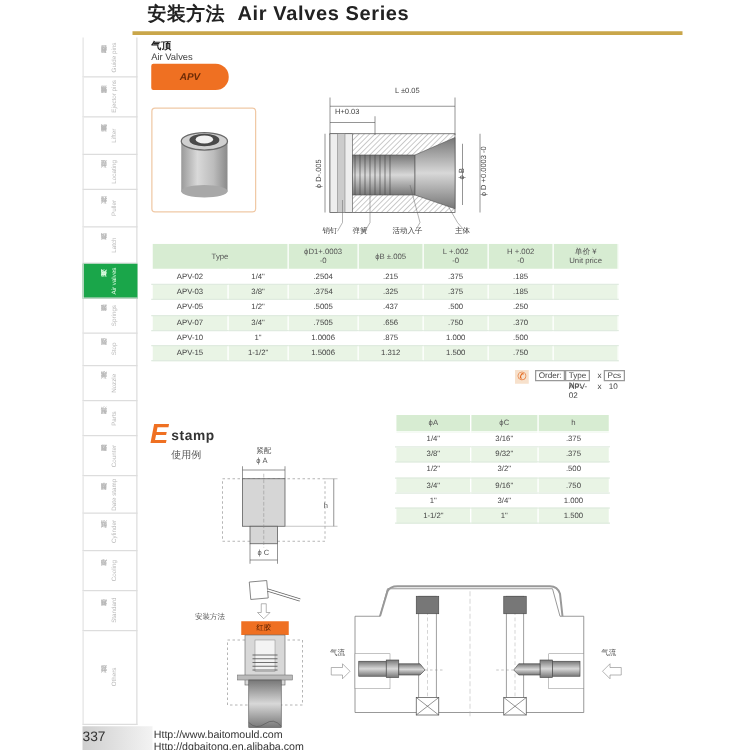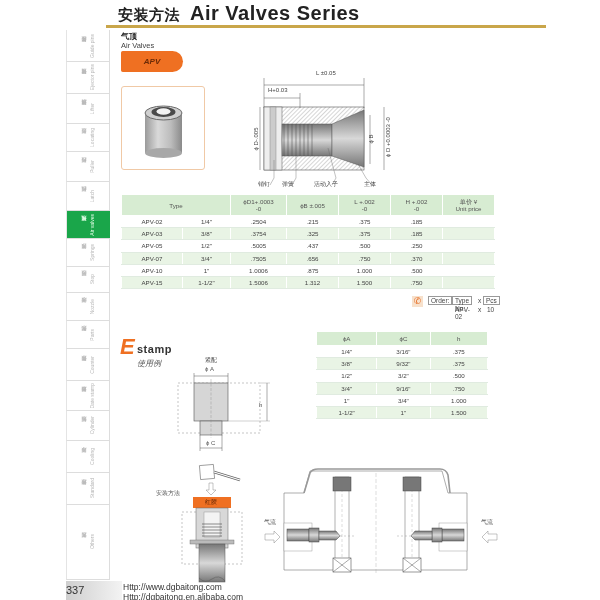--- a/index.html
+++ b/index.html
@@ -1,20 +1,20 @@
 <!DOCTYPE html>
 <html><head>
 <meta charset="utf-8">
 <style>
   * { box-sizing: border-box; margin: 0; padding: 0; }
   html, body { width: 600px; height: 600px; background: #ffffff; overflow: hidden; }
   body { position: relative; font-family: "Liberation Sans", "DejaVu Sans", sans-serif; color: #333; }
 
   .page-title { position: absolute; left: 118px; top: 2px; font-size: 15px; font-weight: bold; color: #222; letter-spacing: 0.5px; }
-  .page-title .en { margin-left: 10px; font-size: 20px; margin-top: 30px; }
+  .page-title .en { margin-left: 10px; font-size: 16px; margin-top: 30px; }
   .gold-rule { position: absolute; left: 106px; top: 25px; width: 440px; height: 3px; background: #c9a64a; }
 
   .sidebar { position: absolute; left: 66px; top: 30px; width: 44px; height: 550px; border-right: 1px solid #ddd; }
   .side-tab { position: absolute; left: 0; width: 44px; border-bottom: 1px solid #ddd; border-left: 1px solid #e4e4e4; display: flex; justify-content: center; align-items: center; gap: 3px; }
   .side-tab .zh, .side-tab .en { writing-mode: vertical-rl; transform: rotate(180deg); font-size: 5px; color: #b8b8b8; line-height: 1; }
   .side-tab.active { background: #1aa64a; }
   .side-tab.active .zh, .side-tab.active .en { color: #e6ffe9; }
 
   .page-num { position: absolute; left: 66px; top: 581px; width: 56px; height: 19px; background: linear-gradient(90deg,#cfcfcf,#f3f3f3); font-size: 11px; color: #333; text-align: left; line-height: 19px; }
   .footer-urls { position: absolute; left: 123px; top: 583px; font-size: 8.5px; color: #333; line-height: 9.5px; }
@@ -35,21 +35,21 @@
   .spec-table tr:nth-child(even) td { background: #e9f4e5; }
   .spec-table tr:nth-child(odd) td { background: #ffffff; }
   .spec-table tbody tr td { border-bottom: 1px solid #e0ebe0; }
 
   .order-box { position: absolute; left: 412px; top: 296px; font-size: 6.5px; color: #444; }
   .order-box .phone { position: absolute; left: 0; top: 0; width: 11px; height: 11px; background: #f7e1cc; color: #e5661a; font-size: 9px; text-align: center; line-height: 11px; }
   .order-box .b { position: absolute; border: 1px solid #999; padding: 0 2px; height: 9px; line-height: 8px; }
 
   .ex-e { position: absolute; left: 120px; top: 334px; font-size: 22px; font-style: italic; font-weight: bold; color: #ef7022; }
   .ex-rest { position: absolute; left: 137px; top: 343px; font-size: 11px; font-weight: bold; color: #333; letter-spacing: 0.5px; }
-  .ex-zh { position: absolute; left: 137px; top: 358px; font-size: 8px; color: #555; font-style: italic; }
+  .ex-zh { position: absolute; left: 137px; top: 358px; font-size: 8px; color: #555; }
 
   .fit-table { position: absolute; left: 316px; top: 331px; width: 172px; }
   .fit-table th { background: #d7ecd2; font-weight: normal; height: 14px; border: 1px solid #fff; color: #555; }
   .fit-table td { height: 12.2px; text-align: center; border: 1px solid #fff; border-bottom: 1px solid #e0ebe0; }
   .fit-table tr:nth-child(even) td { background: #e9f4e5; }
 
   .svg-abs { position: absolute; }
   .small-lbl { position: absolute; font-size: 6px; color: #555; white-space: nowrap; }
 </style>
 </head>
@@ -412,15 +412,15 @@
   <line x1="135" y1="71" x2="149" y2="71" stroke="#888" stroke-width="0.4" stroke-dasharray="2,2"></line>
 
   <path d="M3 69 L12 69 L12 66 L18 72 L12 78 L12 75 L3 75 Z" fill="#fff" stroke="#888" stroke-width="0.5"></path>
   <path d="M235 69 L226 69 L226 66 L220 72 L226 78 L226 75 L235 75 Z" fill="#fff" stroke="#888" stroke-width="0.5"></path>
 </svg>
 <span class="small-lbl" style="left:264px;top:518px">气流</span>
 <span class="small-lbl" style="left:481px;top:518px">气流</span>
 
 <div class="page-num">337</div>
 <div class="footer-urls">
-  <div>Http://www.dgbaitong.com</div>
+  <div>Http://www.baitomould.com</div>
   <div>Http://dgbaitong.en.alibaba.com</div>
 </div>
 
 </body></html>

